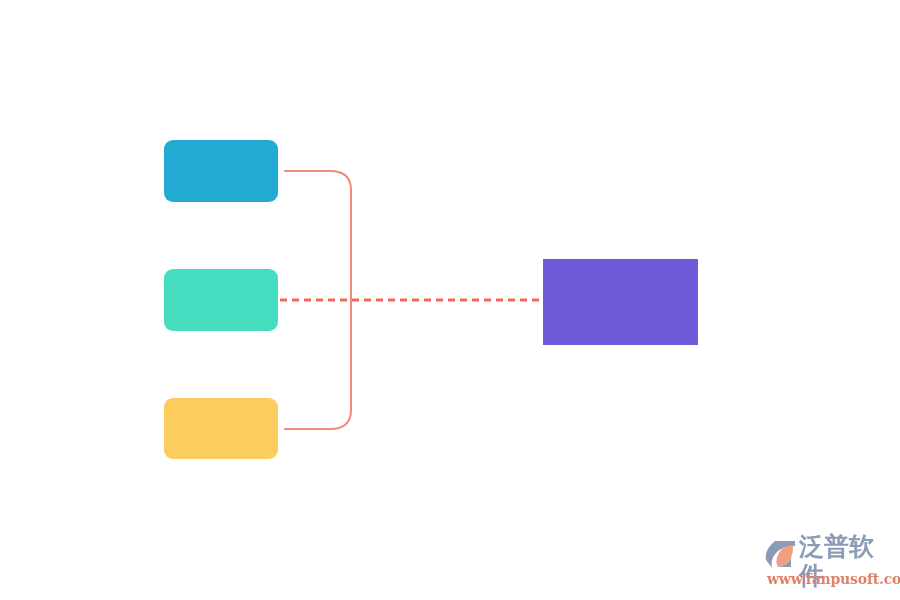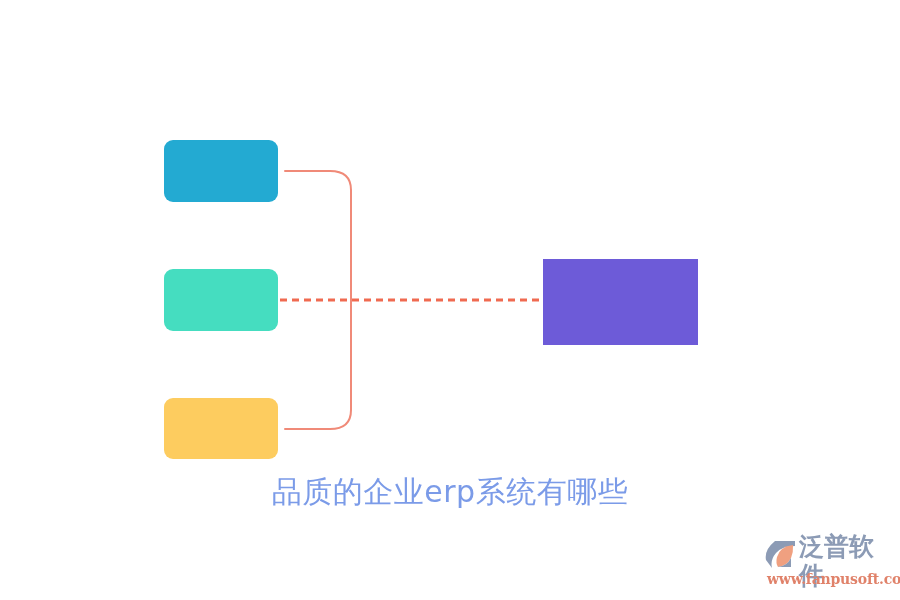--- a/index.html
+++ b/index.html
@@ -136,21 +136,20 @@
   </div>
 
   <div class="node rounded" id="node-yellow" style="background:#fdcc5f;">
     <span class="node-label"></span>
   </div>
 
   <div class="node square" id="node-purple" style="background:#6d5bd8;">
     <span class="node-label"></span>
   </div>
 
-  <div id="caption">品质的企业erp系统有哪些</div>
 
   <div id="watermark">
     <div id="logo-row">
       <svg id="logo-mark" viewBox="0 0 62 58" xmlns="http://www.w3.org/2000/svg">
         <path d="M 20 2 L 60 2 L 60 12 Q 34 12 22 26 Q 10 40 14 56 L 2 40 Q -2 20 20 2 Z" fill="#8c9bb5"></path>
         <path d="M 56 10 Q 30 13 24 34 Q 21 46 26 54 Q 44 52 52 36 Q 57 24 56 10 Z" fill="#f0a080"></path>
         <path d="M 52 36 Q 44 52 26 54 L 52 54 Z" fill="#8c9bb5"></path>
       </svg>
       <span id="logo-wordmark">泛普软件</span>
     </div>

